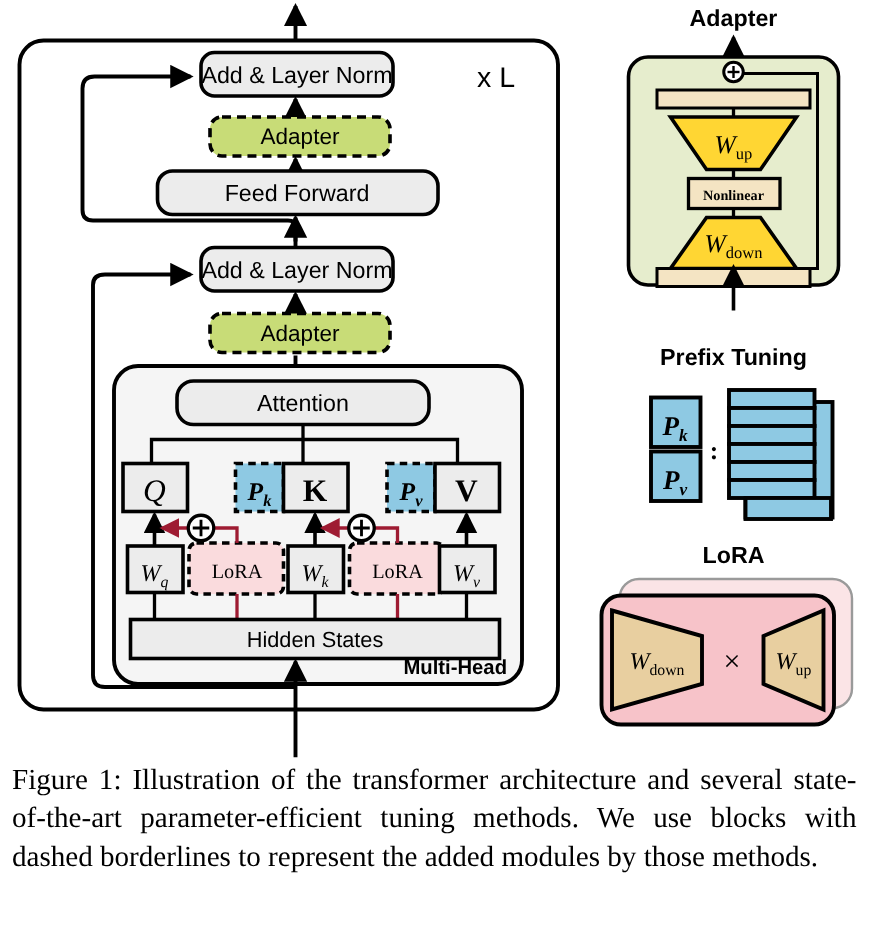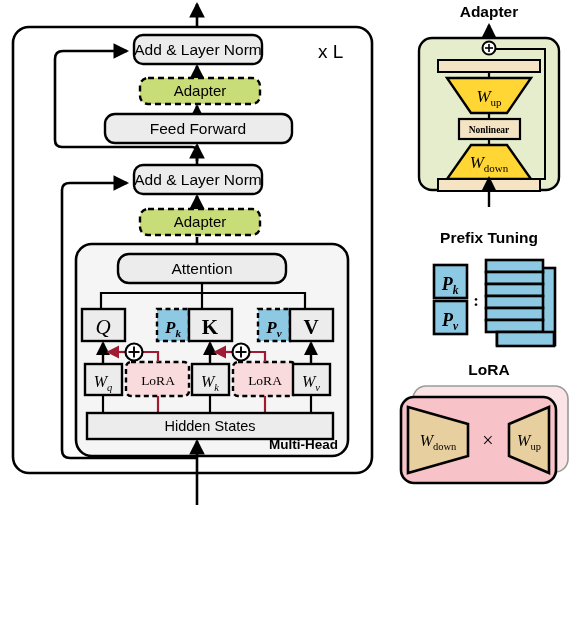--- a/index.html
+++ b/index.html
@@ -277,14 +277,17 @@
 
     <g>
       <polygon points="509,424 549,407 549,473 509,456" fill="#e8cfa0" stroke="#000" stroke-width="2.6"></polygon>
       <text x="529" y="446" text-anchor="middle" font-size="16" font-style="italic" font-family="Liberation Serif, serif" fill="#000">
         <tspan>W</tspan><tspan font-size="10.5" font-style="normal" dy="4">up</tspan>
       </text>
     </g>
   </g>
 </svg>
 
-
+<div class="cap">
+  <span>Figure 1: Illustration of the transformer architecture and several state-of-the-art parameter-efficient tuning methods.  We use blocks with dashed borderlines to represent the added modules by those methods.</span>
 </div>
 
+</div>
+
 </body></html>

